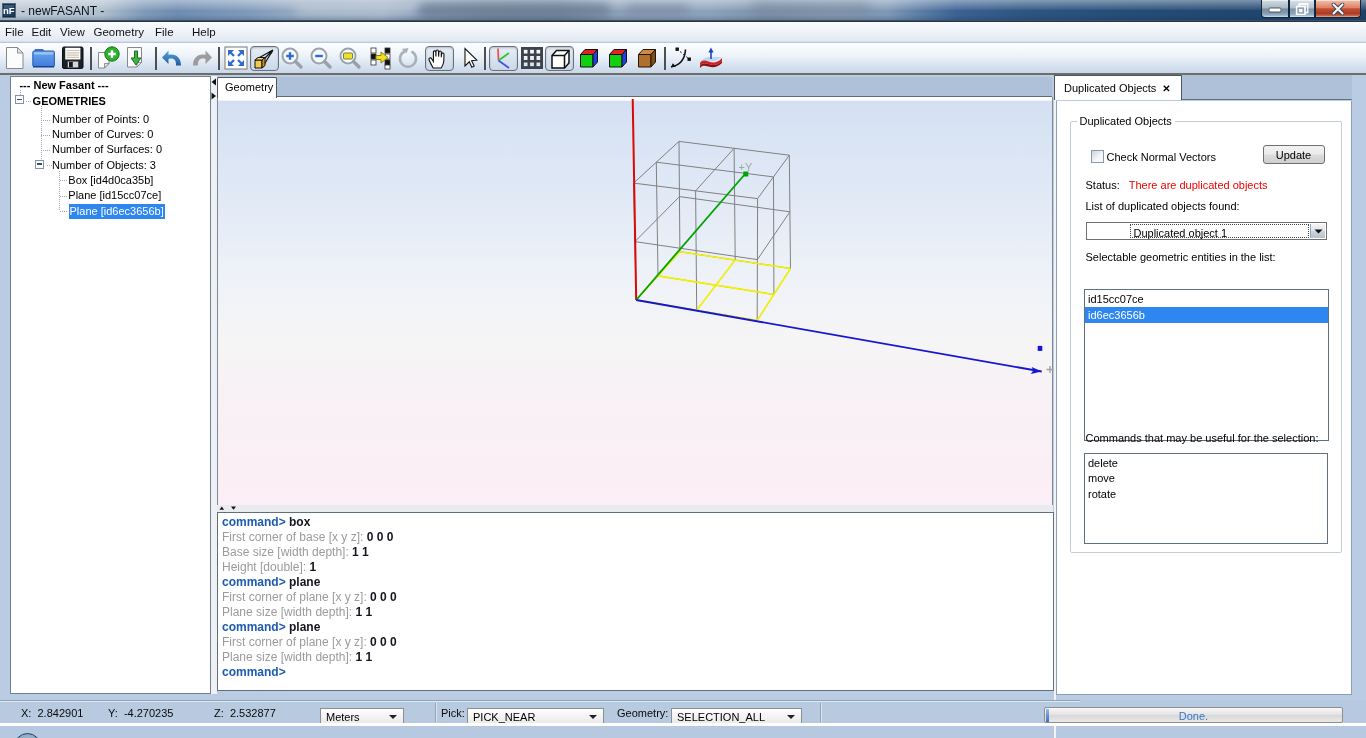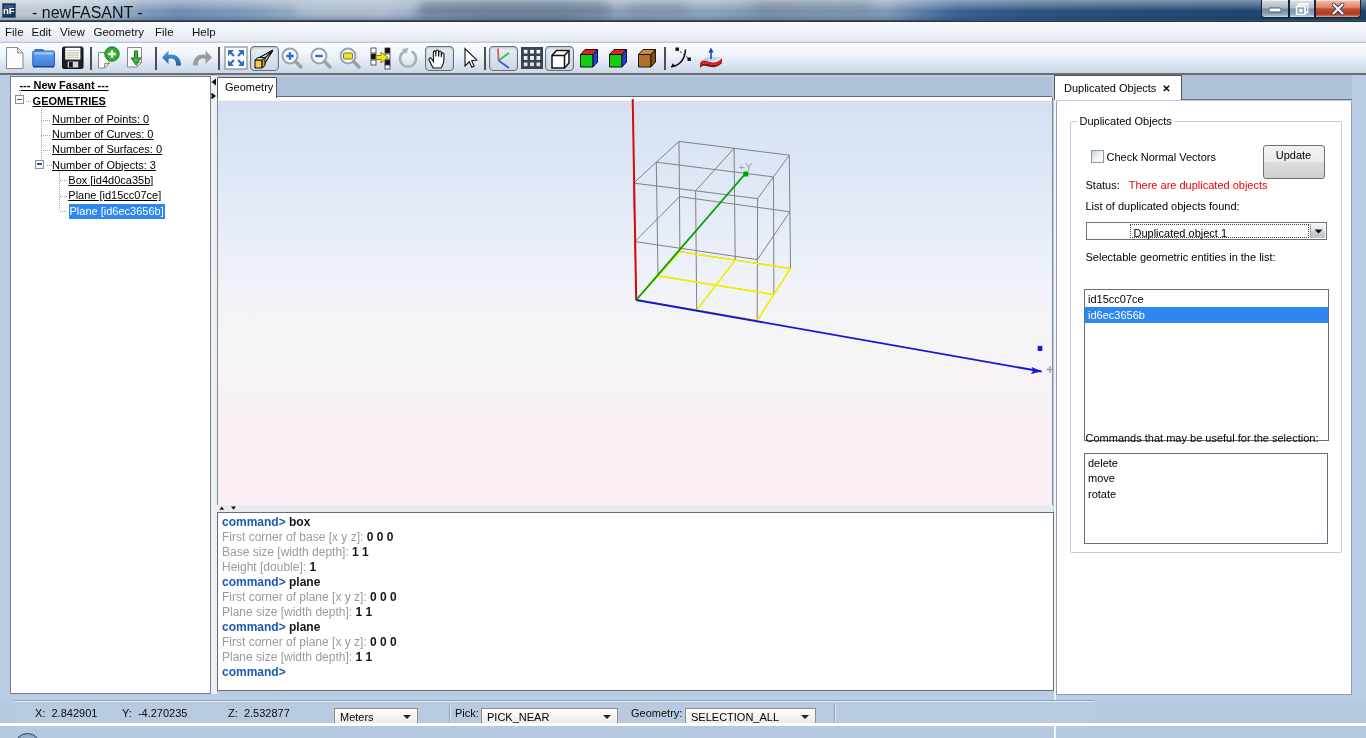--- a/index.html
+++ b/index.html
@@ -8,40 +8,40 @@
 #title{left:0;top:0;width:1366px;height:21px;background:
 linear-gradient(90deg,#bcc6d2 0%,#bdc8d4 1.5%,#b0bfce 7.5%,#7f9ab9 10.5%,#6e8cb2 13%,#7e99ba 18%,#9db0c5 23%,#a2b3c8 28%,#8298b4 31%,#72879f 36%,#6f87a3 41%,#8ba0b8 45%,#8ca2bc 52%,#7c92ac 56%,#869cb6 61%,#7e97b5 65%,#5a7ca4 67.5%,#3c6194 70%,#2d5581 75%,#254d78 82%,#1f466e 92%,#1c4268 100%);}
 #title .sheen{left:0;top:0;width:100%;height:10px;background:linear-gradient(180deg,rgba(255,255,255,.42),rgba(255,255,255,.06));}
 #title .shade{left:0;top:15px;width:100%;height:6px;background:linear-gradient(180deg,rgba(20,40,70,0),rgba(20,40,70,.25));}
 #title .blob1{left:420px;top:4px;width:190px;height:13px;background:#6e7f95;filter:blur(5px);opacity:.8;border-radius:6px;}
 #title .blob2{left:628px;top:5px;width:60px;height:11px;background:#7b87a0;filter:blur(5px);opacity:.65;}
 #title .blob3{left:752px;top:4px;width:118px;height:12px;background:#78899e;filter:blur(6px);opacity:.7;}
 #title .blob4{left:296px;top:2px;width:120px;height:11px;background:#bcc8d6;filter:blur(5px);opacity:.75;}
 #titledge{left:0;top:20px;width:1366px;height:2px;background:linear-gradient(180deg,#4e5d6e,#15273c);}
 #nficon{left:2px;top:3px;width:14px;height:15px;background:linear-gradient(160deg,#3c6186 10%,#1b3c5b 85%);border:1px solid #55697e;box-shadow:inset 0 0 0 1px #123048;color:#fff;font-size:9.5px;font-weight:bold;line-height:14px;}
-#wtitle{left:32px;top:4px;color:#0a141e;font-size:16px;}
+#wtitle{left:21px;top:4px;color:#0a141e;font-size:12px;}
 
 .capbtn{top:0;height:17.5px;border:1px solid #10263c;border-top:none;box-shadow:inset 0 1px 0 rgba(255,255,255,.55),inset 0 -1px 0 rgba(255,255,255,.25);}
 #btnmin{left:1261px;width:27.5px;border-bottom-left-radius:4px;background:linear-gradient(180deg,#d5dde5 0%,#a9b7c3 48%,#768ba0 52%,#879db2 80%,#b8cddd 100%);}
 #btnmax{left:1288.5px;width:26px;background:linear-gradient(180deg,#dde4ea 0%,#b2bfca 48%,#7e93a8 52%,#8ea4b8 80%,#bfd3e2 100%);}
 #btnclose{left:1314.5px;width:46px;border-bottom-right-radius:4px;background:linear-gradient(180deg,#f3c0ac 0%,#e08163 45%,#c24f34 52%,#ad3c24 80%,#d9815e 100%);}
 .capglyph{position:absolute;left:50%;top:50%;transform:translate(-50%,-50%);}
 
 #menubar{left:0;top:22px;width:1366px;height:20px;background:linear-gradient(180deg,#f9fbfd,#eaeff6 70%,#e2e9f2);border-bottom:1px solid #d6dfe9;}
 #menubar span{position:absolute;top:4px;font-size:11.5px;color:#111;}
 
 #toolbar{left:0;top:43px;width:1366px;height:32px;background:linear-gradient(180deg,#fdfeff 0%,#eff4fa 40%,#dce6f2 68%,#c9d7ea 100%);border-bottom:2px solid #6e6e66;}
 .tsep{position:absolute;top:3.5px;width:2px;height:23.5px;background:#4f4f4f;}
 .tico{position:absolute;top:3px;}
 .tbtn{position:absolute;top:2.5px;width:28.5px;height:25.5px;border:1px solid #66707e;border-radius:4px;background:linear-gradient(180deg,#e7edf4,#ccd8e8);box-shadow:inset 0 1px 2px rgba(60,80,110,.3);}
 
 #work{left:0;top:75px;width:1366px;height:625px;background:#b9cce4;}
 #tree{left:10px;top:0.5px;width:201px;height:618.5px;background:#fff;border:1px solid #70808f;font-size:11px;color:#000;}
 #tree .bold{font-weight:bold;}
-#tree .row{position:absolute;white-space:nowrap;text-decoration:underline;}
+#tree .row{position:absolute;white-space:nowrap;}
 #selrow{position:absolute;left:57.5px;top:127.5px;width:96px;height:15px;background:#2e86f0;color:#fff;padding:1px 0 0 1px;font-size:11px;white-space:nowrap;}
 .minus{position:absolute;width:9px;height:9px;background:#fff;border:1px solid #8494a8;box-sizing:border-box;}
 .minus:before{content:"";position:absolute;left:1px;top:2.8px;width:5px;height:1.2px;background:#31507a;}
 .dot-v{position:absolute;width:1px;background-image:linear-gradient(180deg,#9aa8bc 1px,transparent 1px);background-size:1px 2px;}
 .dot-h{position:absolute;height:1px;background-image:linear-gradient(90deg,#9aa8bc 1px,transparent 1px);background-size:2px 1px;}
 #vsplit{left:211px;top:0.5px;width:5.5px;height:618.5px;background:#eef0f3;}
 #ctabstrip{left:217px;top:1.5px;width:835px;height:20px;background:#aec1d9;border-bottom:1px solid #5f6a77;}
 #ctab{position:absolute;left:0px;top:0px;width:60px;height:21px;background:#fff;border:1.5px solid #4d5662;border-bottom:none;border-radius:2px 2px 0 0;font-size:11px;padding:3.5px 0 0 7px;z-index:3;}
 #viewport{left:217px;top:21.5px;width:836px;height:408.5px;border-right:1px solid #7c8a9a;background:linear-gradient(180deg,#ffffff 0px,#ffffff 3px,#d4e0f2 4.5px,#dce6f5 16%,#edf1f8 42%,#f6f5f6 60%,#f8f0f5 78%,#fceef5 100%);border-left:1px solid #7c8a9a;}
 #hsplit{left:217px;top:429.5px;width:836px;height:7px;background:#e9ebee;}
@@ -49,29 +49,29 @@
 #console .cmd{color:#1d5bb0;font-weight:bold;}
 #console .g{color:#9b9b9b;text-align:center;}
 #console .b{color:#15151f;font-weight:bold;}
 
 #rtabstrip{left:1054px;top:0px;width:298px;height:25px;background:#aec1d9;border-bottom:1px solid #66707c;}
 #rtab{position:absolute;left:0px;top:0px;width:128px;height:25px;background:#fff;border:1.5px solid #4d5662;border-bottom:none;font-size:11px;padding:6px 0 0 9px;z-index:3;}
 #rpanel{left:1055.5px;top:26px;width:296.5px;height:594px;background:#fff;border:1px solid #8e9fb5;border-top:none;}
 #fieldset{position:absolute;left:13px;top:20px;width:272px;height:432px;border:1px solid #c3cdd8;border-radius:2px;}
 #fieldset .legend{position:absolute;left:6px;top:-7px;background:#fff;padding:0 3px;font-size:11px;}
 .rlabel{position:absolute;font-size:11px;color:#000;white-space:nowrap;}
-#updatebtn{position:absolute;left:192px;top:23px;width:62px;height:34px;border:1px solid #707070;border-radius:3px;background:linear-gradient(180deg,#f2f2f2 0%,#ebebeb 49%,#dddddd 51%,#cfcfcf 100%);font-size:11px;text-align:center;padding-top:3px;}
+#updatebtn{position:absolute;left:192px;top:23px;width:62px;height:19px;border:1px solid #707070;border-radius:3px;background:linear-gradient(180deg,#f2f2f2 0%,#ebebeb 49%,#dddddd 51%,#cfcfcf 100%);font-size:11px;text-align:center;padding-top:3px;}
 #checkbox{position:absolute;left:20px;top:28px;width:13px;height:13px;border:1px solid #8a9aad;background:linear-gradient(135deg,#cdd3da,#f5f7f9 60%);}
 #combo{position:absolute;left:15px;top:100px;width:241px;height:18px;border:1px solid #707070;background:#fff;}
 #combo .txt{position:absolute;left:1px;top:1px;right:17px;bottom:1px;border:1px dotted #444;font-size:11px;padding:1.5px 0 0 3px;white-space:nowrap;margin-left:42px;}
 #combo .btn{position:absolute;right:1px;top:1px;width:15px;height:14px;background:linear-gradient(180deg,#f4f5f6,#dfe3e8 50%,#ccd3db 51%,#b8c2cd);border-left:1px solid #9aa6b3;}
 .listbox{position:absolute;border:1px solid #60707f;background:#fff;font-size:11px;line-height:15.4px;}
 .lbsel{position:absolute;left:0;width:100%;height:16px;background:#2e86f0;color:#fff;padding:1.5px 0 0 3px;}
 
-#statusbar{left:14px;top:700px;width:1080px;height:23px;background:#b7cadf;border-top:1px solid #8fa2b8;box-shadow:inset 0 1px 0 #dfe9f3;font-size:11px;}
+#statusbar{left:0;top:700px;width:1080px;height:23px;background:#b7cadf;border-top:1px solid #8fa2b8;box-shadow:inset 0 1px 0 #dfe9f3;font-size:11px;}
 #statusbar .lbl{position:absolute;top:6px;color:#0a0a0a;}
 .scombo{position:absolute;top:7px;height:17px;border:1px solid #8e8e8e;background:linear-gradient(180deg,#fefefe,#e9e9e9);font-size:11px;}
 .scombo .t{position:absolute;left:5px;top:2px;}
 .sarrow{position:absolute;right:6px;top:6px;width:0;height:0;border-left:4px solid transparent;border-right:4px solid transparent;border-top:4px solid #222;}
 .ssep{position:absolute;top:2px;width:1px;height:19px;background:#93a4b8;box-shadow:1px 0 0 #dce6f0;}
 #progress{position:absolute;left:1044px;top:6px;width:299px;height:16px;border:1px solid #8e8e8e;border-radius:2px;background:linear-gradient(180deg,#f8f8f8,#e2e2e2 50%,#d7d7d7 51%,#e9e9e9);}
 #progress .done{position:absolute;width:100%;top:2px;text-align:center;color:#3576c8;font-size:11px;}
 #progress .pb{position:absolute;left:1px;top:1px;width:3px;height:13px;background:linear-gradient(180deg,#9ab8e6,#3b6fc4);}
 #botedge{left:0;top:723px;width:1366px;height:3px;background:#fdfdfe;}
 #orb{left:14px;top:733px;width:27px;height:27px;border-radius:50%;background:radial-gradient(circle at 50% 45%,#b0c4da,#8fa9c4 60%,#5d81a6);border:1.6px solid #1d4066;}
@@ -381,15 +381,19 @@
   <div class="scombo" style="left:467px;width:137px">
       <span class="t">PICK_NEAR</span>
       <span class="sarrow"></span>
     </div>
   <span class="lbl" style="left:617px">Geometry:</span>
   <div class="scombo" style="left:671px;width:131px">
       <span class="t">SELECTION_ALL</span>
       <span class="sarrow"></span>
     </div>
   <div class="ssep" style="left:820px"></div>
+  <div id="progress">
+      <div class="pb"></div>
+      <div class="done">Done.</div>
+    </div>
 </div>
 <div id="botedge" class="abs"></div>
 <div id="orb" class="abs"></div>
 
 </body></html>

